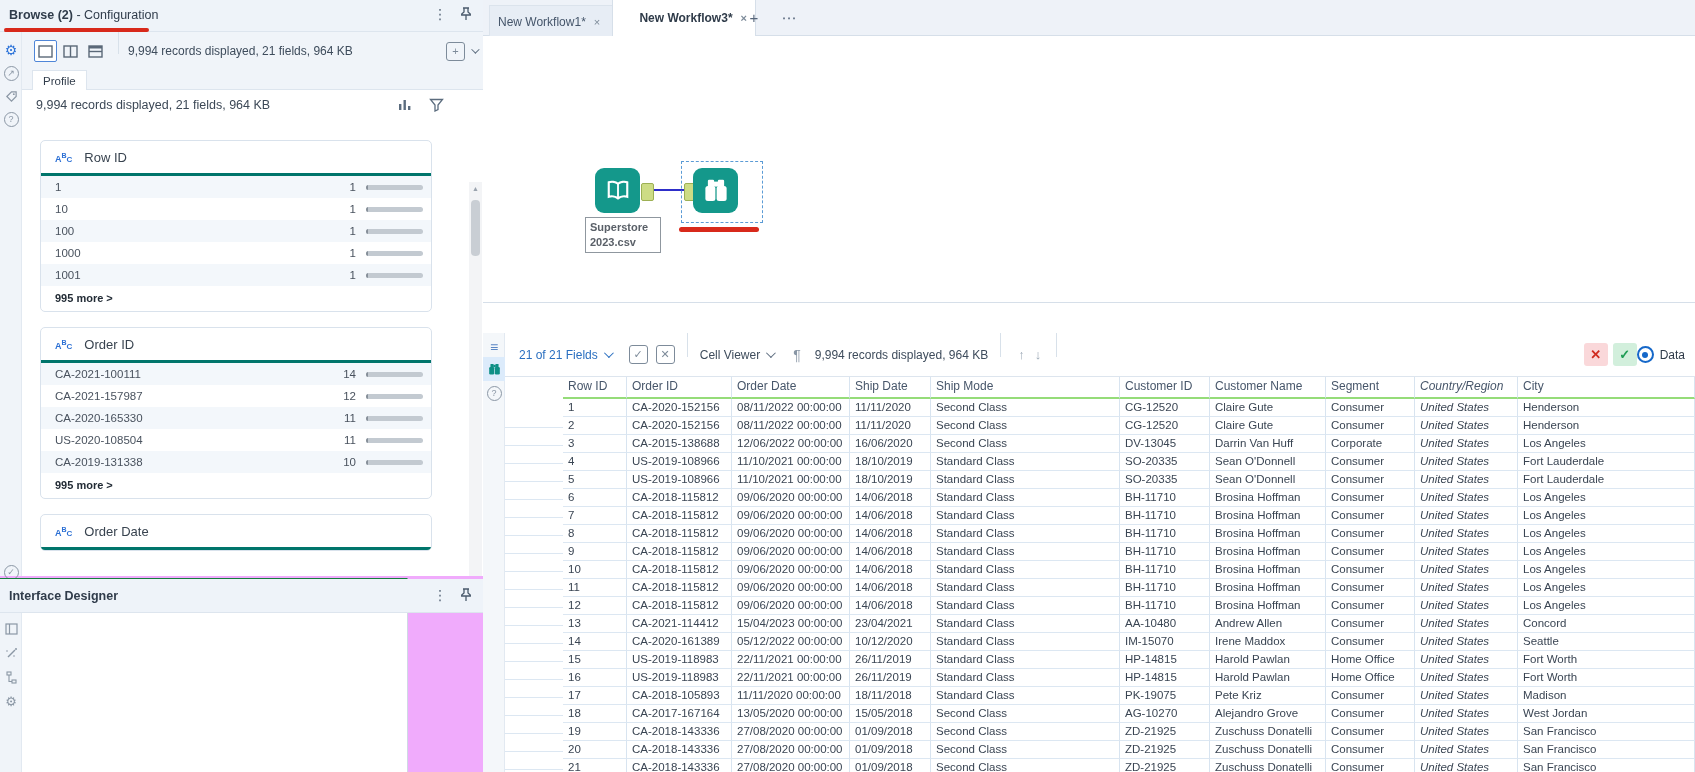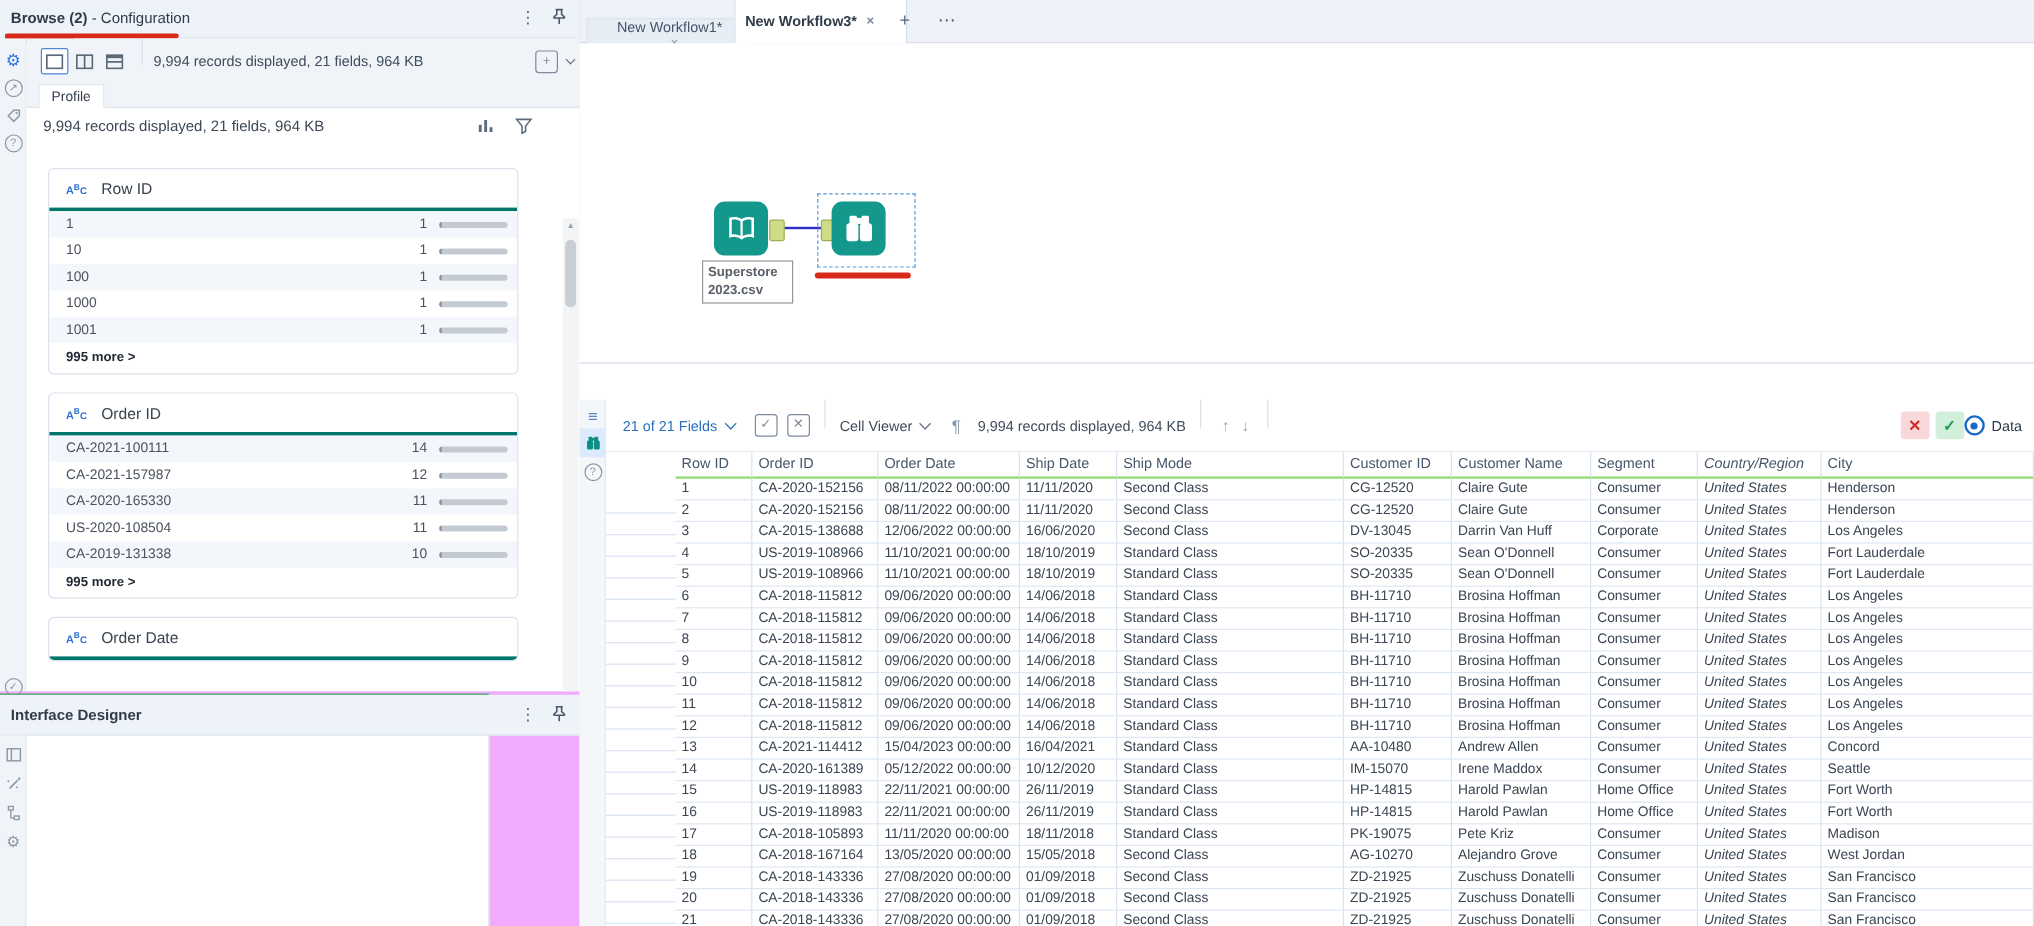--- a/index.html
+++ b/index.html
@@ -49,22 +49,22 @@
   #p-thumb{position:absolute;left:2px;top:18px;width:9px;height:56px;background:#c9ced4;border-radius:4px;}
   .scr-ar{position:absolute;left:0;width:13px;text-align:center;color:#9aa3ae;font-size:7px;}
 
   
   #idp{left:0;top:578px;width:408px;height:194px;background:#fff;border-right:1px solid #cfd9e4;border-top:1px solid #15803d;}
   #idp-strip{left:0;top:34px;width:22px;height:160px;background:#f0f4f9;border-right:1px solid #e2e9f1;}
 
   
   #tabbar{left:483px;top:0;width:1212px;height:36px;background:#eef2f8;border-bottom:1px solid #d6dfe9;}
   .tab{position:absolute;display:flex;align-items:center;font-size:12px;color:#45556a;cursor:pointer;}
-  #tab1{left:6px;top:15px;height:31px;width:120px;background:#e7edf5;border:1px solid #dbe3ec;border-bottom:none;padding:0 8px;flex-direction:column;}
-  #tab2{left:129px;top:0;height:36px;width:126px;background:#fff;border:1px solid #d6dfe9;border-top:none;border-bottom:none;padding:0 8px;font-weight:bold;color:#2f3b49;}
+  #tab1{left:6px;top:5px;height:31px;width:120px;background:#e7edf5;border:1px solid #dbe3ec;border-bottom:none;padding:0 8px;}
+  #tab2{left:129px;top:0;height:36px;width:126px;background:#fff;border:1px solid #d6dfe9;border-top:none;border-bottom:none;padding:0 8px;font-weight:bold;color:#2f3b49;justify-content:flex-end;}
   .tab-x{margin-left:8px;color:#7c8a99;font-size:11px;}
   .bar-btn{position:absolute;top:8px;width:22px;height:20px;text-align:center;line-height:20px;color:#55657a;font-size:15px;cursor:pointer;}
 
   
   #canvas{left:483px;top:36px;width:1212px;height:266px;background:#fff;}
   .tool-ic{position:absolute;width:45px;height:45px;background:#14988b;border-radius:9px;display:flex;align-items:center;justify-content:center;}
   .anchor{position:absolute;width:11px;height:16px;background:#cddc85;border:1px solid #9db054;border-radius:2px;}
   #conn{position:absolute;left:169px;top:153px;width:33px;height:2.4px;background:#2e2ec9;}
   #selbox{position:absolute;left:198px;top:125px;width:80px;height:60px;border:1.6px dashed #5b9bd5;}
   #tool-label{position:absolute;left:102px;top:181px;width:66px;background:#fff;border:1px solid #8f979f;padding:2px 4px;font-size:11px;font-weight:bold;color:#5a6068;line-height:15px;}
@@ -582,21 +582,21 @@
           <div class="tcell c7">Brosina Hoffman</div>
           <div class="tcell c8">Consumer</div>
           <div class="tcell c9">United States</div>
           <div class="tcell c10">Los Angeles</div>
         </div>
         <div class="trow">
           <div class="tcell c0">13</div>
           <div class="tcell c1">13</div>
           <div class="tcell c2">CA-2021-114412</div>
           <div class="tcell c3">15/04/2023 00:00:00</div>
-          <div class="tcell c4">16/04/2021</div>
+          <div class="tcell c4">23/04/2021</div>
           <div class="tcell c5">Standard Class</div>
           <div class="tcell c6">AA-10480</div>
           <div class="tcell c7">Andrew Allen</div>
           <div class="tcell c8">Consumer</div>
           <div class="tcell c9">United States</div>
           <div class="tcell c10">Concord</div>
         </div>
         <div class="trow">
           <div class="tcell c0">14</div>
           <div class="tcell c1">14</div>
@@ -645,21 +645,21 @@
           <div class="tcell c5">Standard Class</div>
           <div class="tcell c6">PK-19075</div>
           <div class="tcell c7">Pete Kriz</div>
           <div class="tcell c8">Consumer</div>
           <div class="tcell c9">United States</div>
           <div class="tcell c10">Madison</div>
         </div>
         <div class="trow">
           <div class="tcell c0">18</div>
           <div class="tcell c1">18</div>
-          <div class="tcell c2">CA-2018-167164</div>
+          <div class="tcell c2">CA-2017-167164</div>
           <div class="tcell c3">13/05/2020 00:00:00</div>
           <div class="tcell c4">15/05/2018</div>
           <div class="tcell c5">Second Class</div>
           <div class="tcell c6">AG-10270</div>
           <div class="tcell c7">Alejandro Grove</div>
           <div class="tcell c8">Consumer</div>
           <div class="tcell c9">United States</div>
           <div class="tcell c10">West Jordan</div>
         </div>
         <div class="trow">

